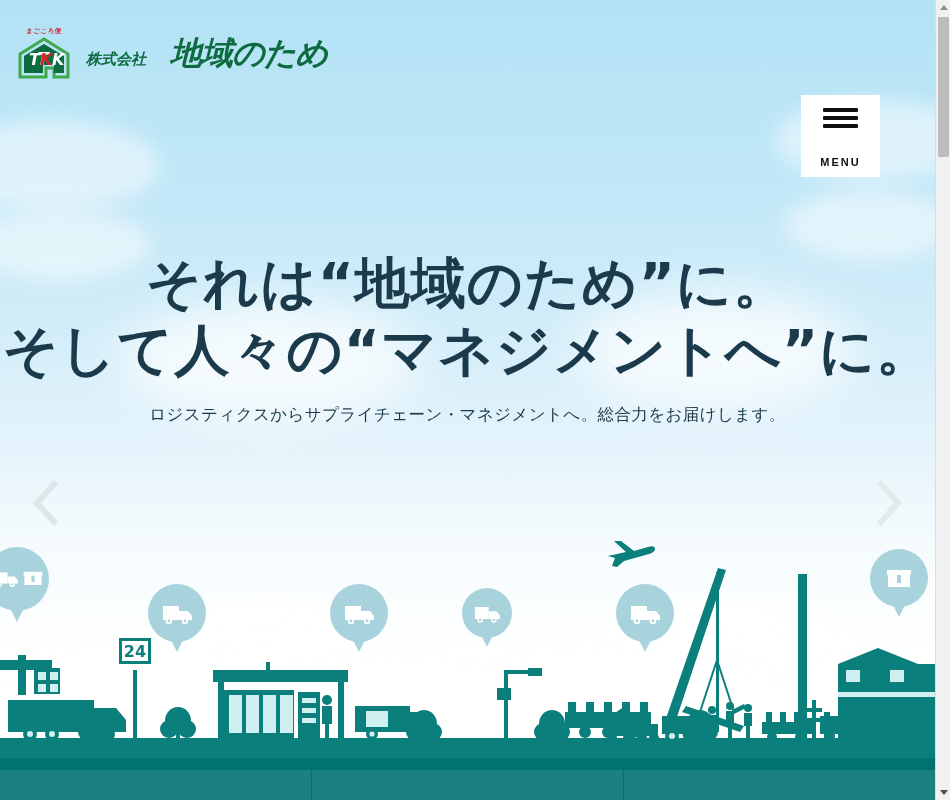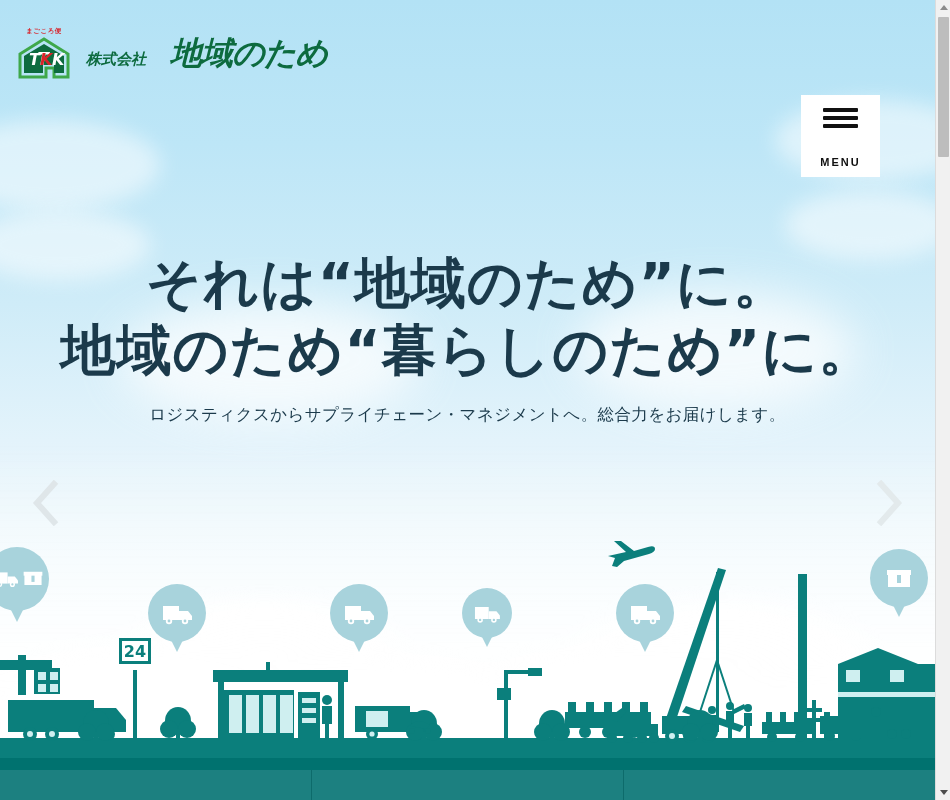--- a/index.html
+++ b/index.html
@@ -169,21 +169,21 @@
       <i></i>
         <i></i>
         <i></i>
     </div>
     <div class="mlabel">MENU</div>
   </div>
 
   <div class="hero">
     <h1>
       <div>それは“地域のため”に。</div>
-      <div>地域のため“暮らしのため”に。</div>
+      <div>そして人々の“マネジメントへ”に。</div>
     </h1>
     <div class="sub">ロジスティクスからサプライチェーン・マネジメントへ。総合力をお届けします。</div>
   </div>
 
   <div class="arrow prev">
     <svg width="30" height="46" viewBox="0 0 30 46">
       <polyline points="23,4 6,23 23,42" fill="none" stroke="#dfe6e9" stroke-width="6" stroke-linecap="square" stroke-linejoin="miter"></polyline>
     </svg>
   </div>
   <div class="arrow next">

